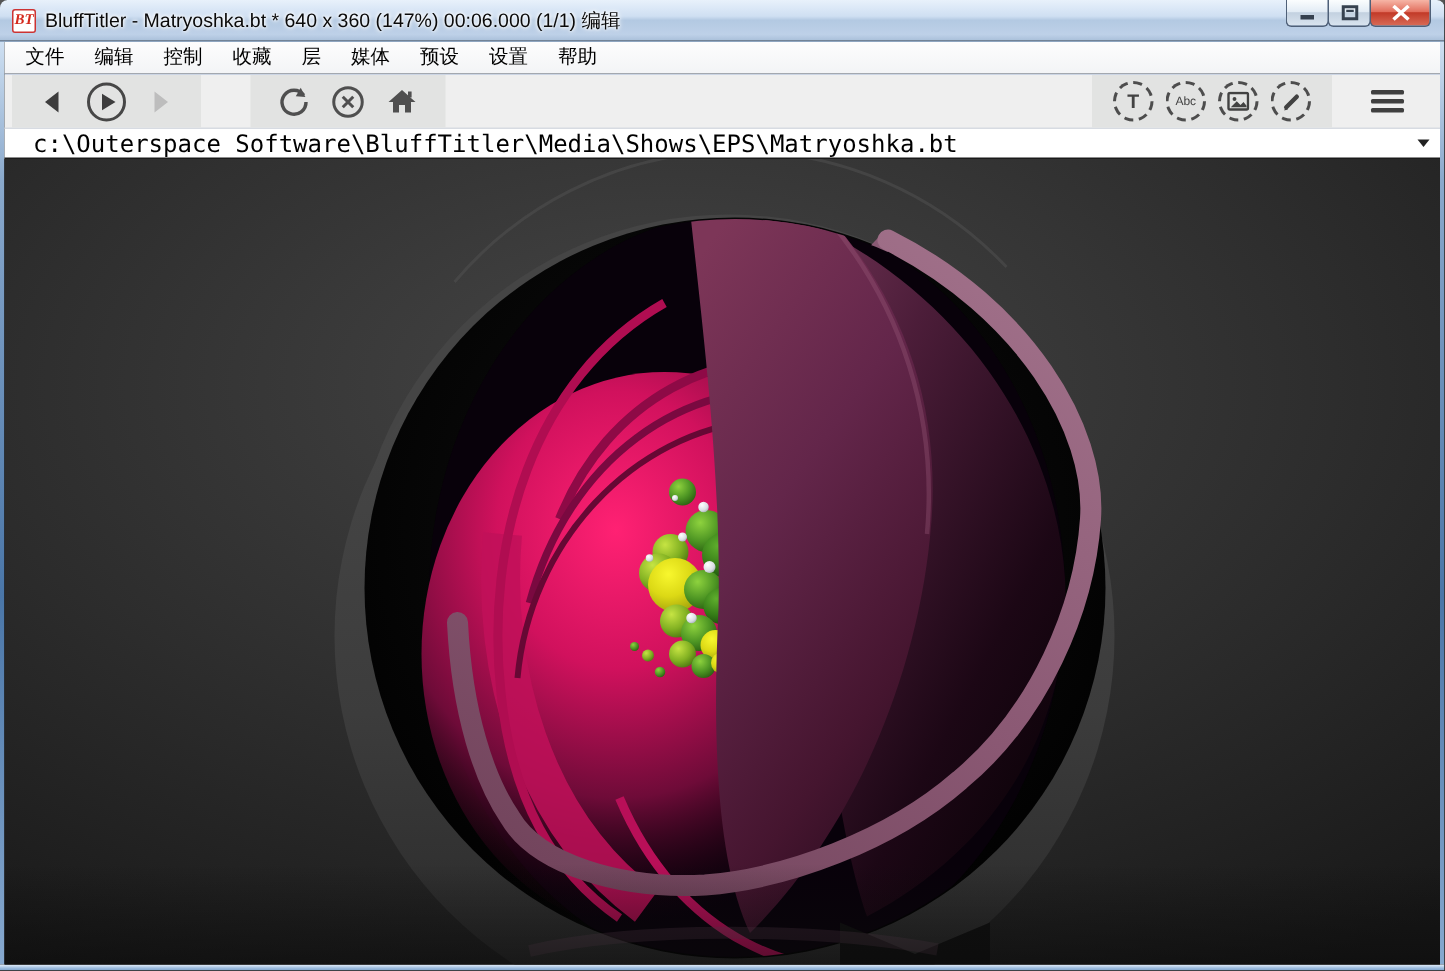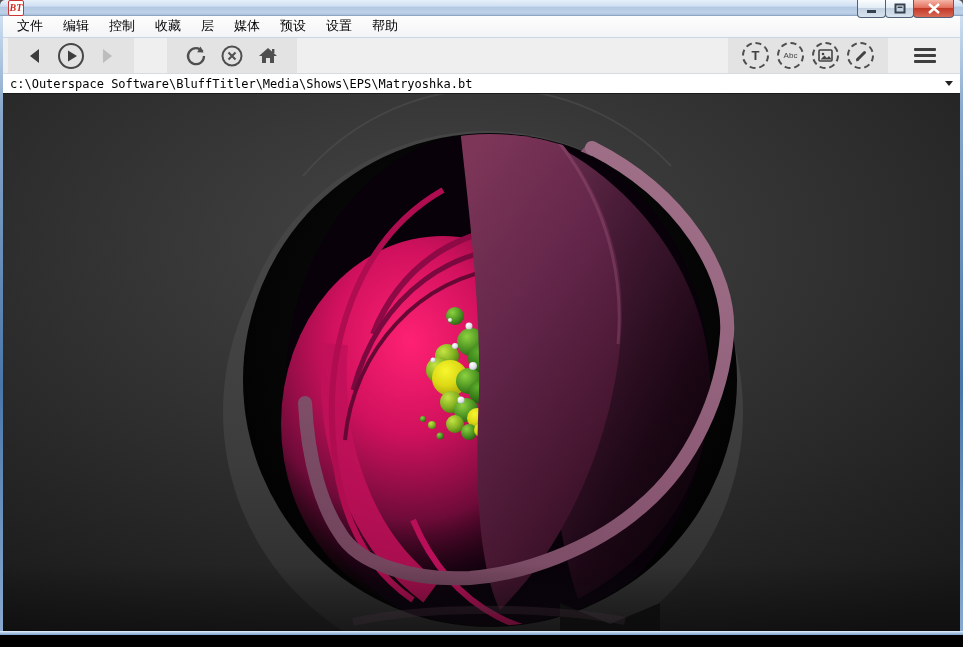--- a/index.html
+++ b/index.html
@@ -4,21 +4,21 @@
 <style>
   html,body{margin:0;padding:0;background:#555;}
   *{box-sizing:border-box;}
   .window{
     position:relative;width:963px;height:647px;
     font-family:"Liberation Sans",sans-serif;
     border-radius:5px 5px 0 0;overflow:hidden;background:#000;
   }
   
   .titlebar{
-    position:relative;height:16px;
+    position:relative;height:28px;
     background:linear-gradient(180deg,#e8f1fb 0%,#cfdff2 40%,#b3c9e2 50%,#bed1e8 85%,#aac0da 100%);
     border-bottom:1px solid #8fa6c0;
     display:flex;align-items:center;
   }
   .app-icon{
     width:16px;height:16px;margin:0 6px 0 8px;
     background:#fff;border:1px solid #c33;border-radius:2px;
     color:#d42a1e;font-size:10px;font-weight:bold;
     display:flex;align-items:center;justify-content:center;
     font-family:"Liberation Serif",serif;font-style:italic;
@@ -81,21 +81,21 @@
     background:transparent;border:none;cursor:pointer;padding:2px;
   }
   .hamburger span{display:block;height:3px;background:#3f3f3f;border-radius:1px;}
   
   .addressbar{
     height:20px;background:#fff;display:flex;align-items:center;
     position:relative;border-bottom:1px solid #1a1a1a;
   }
   .address-text{
     font-family:"DejaVu Sans Mono","Liberation Mono",monospace;
-    font-size:12px;color:#000;padding-left:7px;white-space:nowrap;
+    font-size:16px;color:#000;padding-left:19px;white-space:nowrap;
     flex:1;overflow:hidden;
   }
   .address-drop{
     width:22px;height:100%;border:none;background:transparent;cursor:pointer;
     display:flex;align-items:center;justify-content:center;
   }
   .address-drop::after{
     content:"";width:0;height:0;border-left:4px solid transparent;
     border-right:4px solid transparent;border-top:5px solid #222;
   }
@@ -105,20 +105,21 @@
   
   .bottomborder{height:4px;background:linear-gradient(180deg,#e6effa,#9ebddf 60%,#7fa3cc);}
 </style>
 </head>
 <body>
 
 <div class="window">
 
   <div class="titlebar">
     <div class="app-icon">BT</div>
+    <div class="title-text">BluffTitler - Matryoshka.bt * 640 x 360 (147%) 00:06.000 (1/1) 编辑</div>
     <div class="win-controls">
       <button class="win-btn minimize">
         <svg width="12" height="10">
           <rect x="1" y="6" width="9" height="3" fill="#36414f"></rect>
         </svg>
       </button>
       <button class="win-btn restore">
         <svg width="12" height="11">
           <rect x="1.5" y="1.5" width="9" height="8" fill="none" stroke="#36414f" stroke-width="2"></rect>
           <rect x="3.5" y="3.5" width="5" height="1.5" fill="#36414f"></rect>

